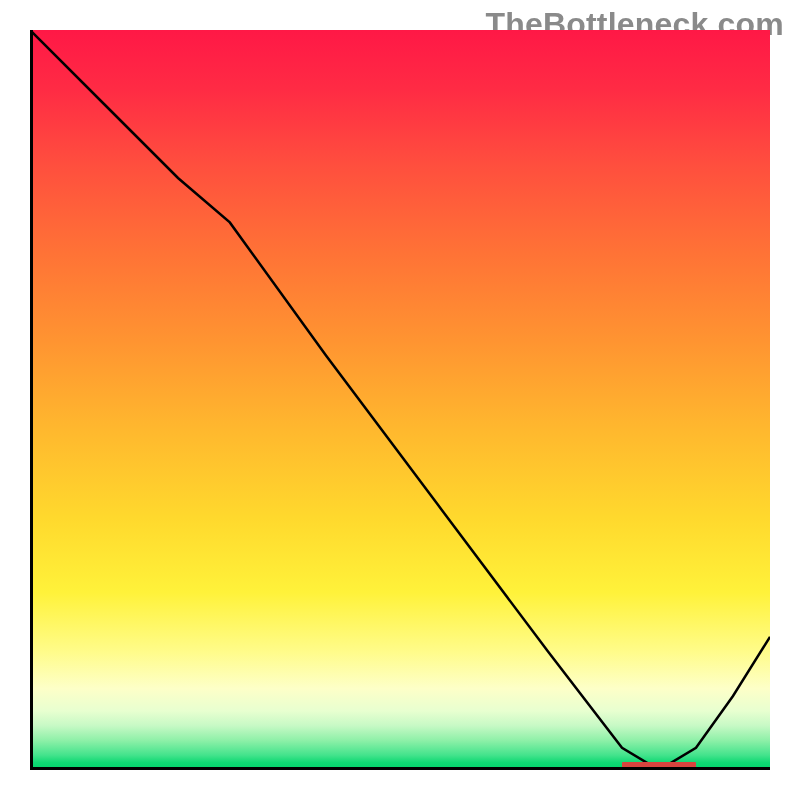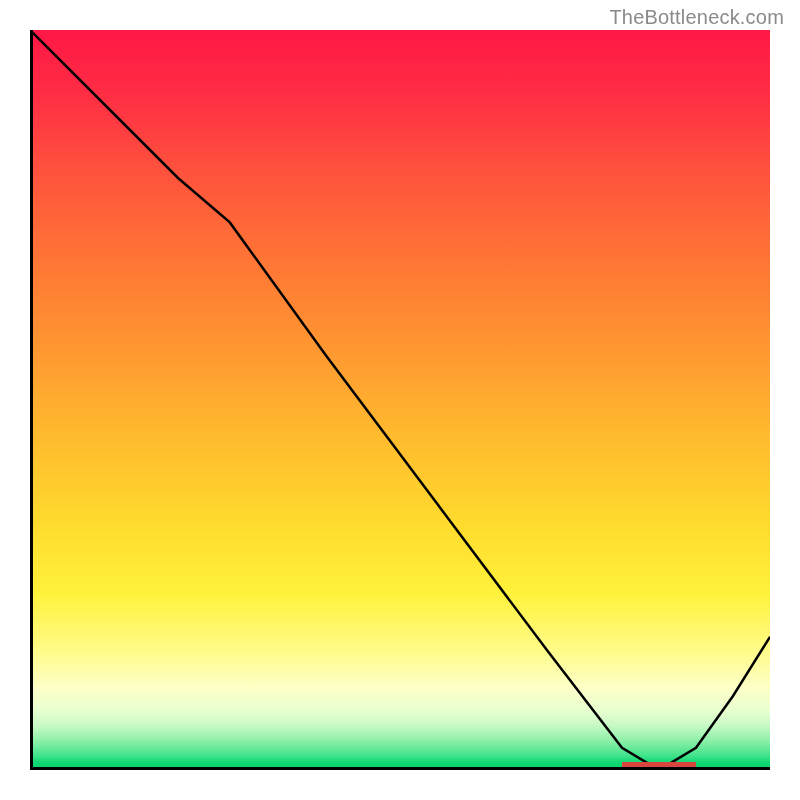--- a/index.html
+++ b/index.html
@@ -12,22 +12,22 @@
   }
   .wrap {
     position: relative;
     width: 800px;
     height: 800px;
   }
   .watermark {
     position: absolute;
     top: 6px;
     right: 16px;
-    font-size: 20px;
-    font-weight: 400;
+    font-size: 32px;
+    font-weight: 700;
     color: #8a8a8a;
     letter-spacing: 0.2px;
     user-select: none;
   }
   .plot {
     position: absolute;
     left: 30px;
     top: 30px;
     width: 740px;
     height: 740px;

